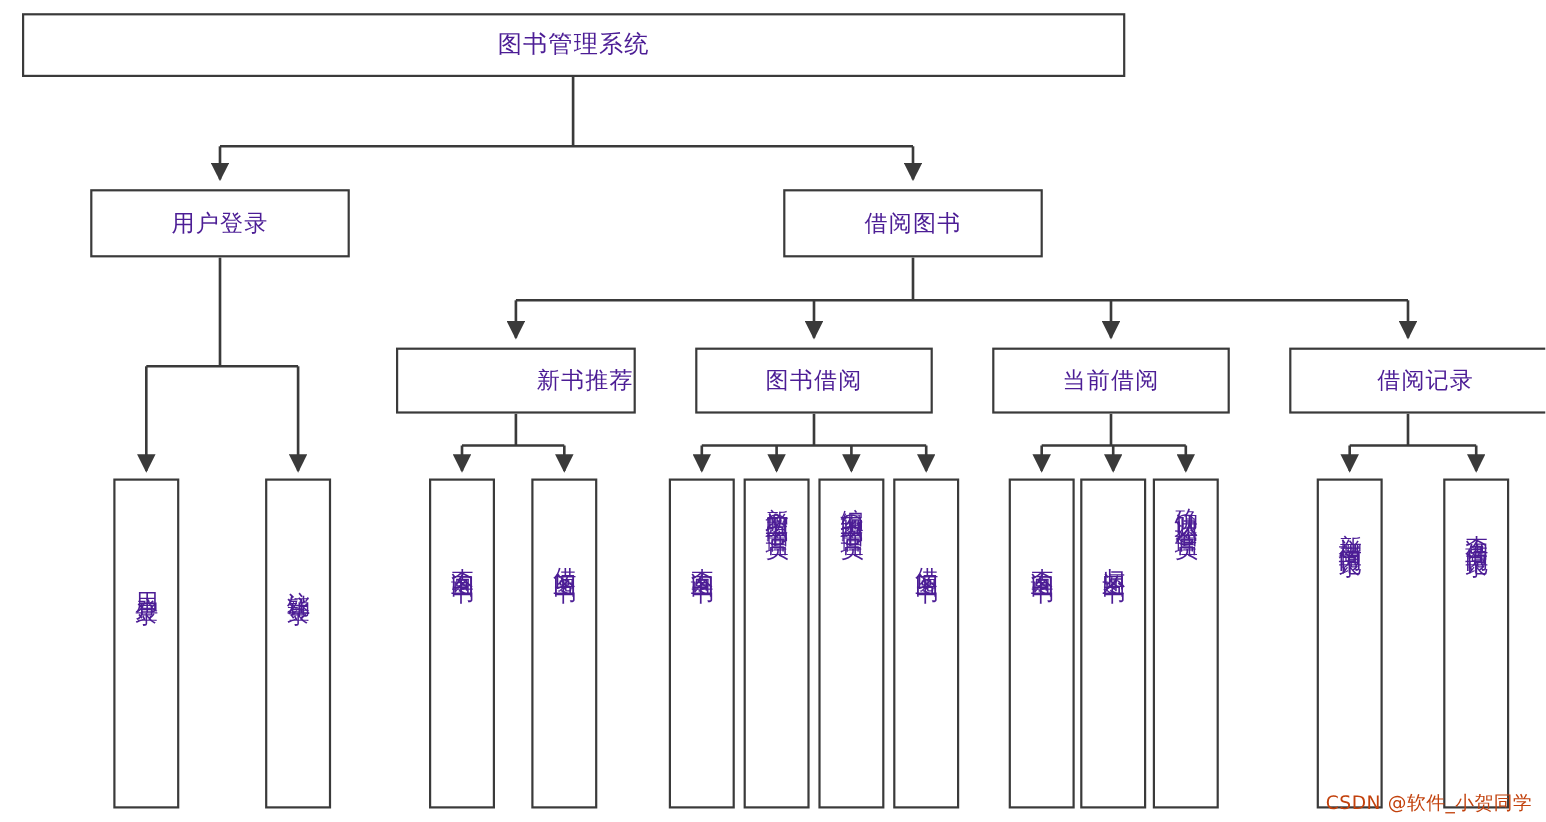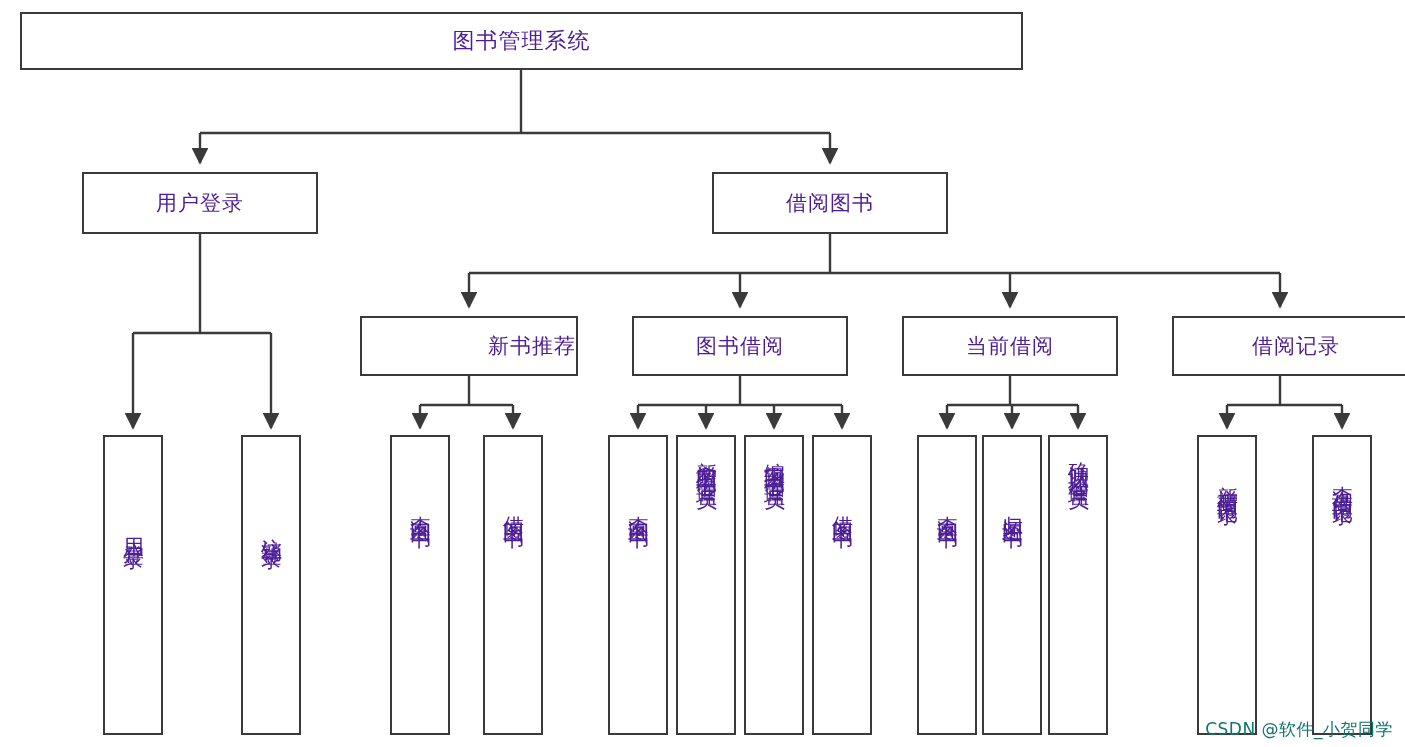--- a/index.html
+++ b/index.html
@@ -51,21 +51,21 @@
     letter-spacing:4px;
     line-height:1;
     white-space:nowrap;
   }
   #root-node{ font-size:22px; }
   #watermark{
     position:absolute;
     right:12px;
     bottom:6px;
     font-size:17px;
-    color:#0f766e;
+    color:#c2410c;
     white-space:nowrap;
     letter-spacing:.5px;
   }
 </style>
 </head>
 <body>
 
 <div id="canvas">
 
   <svg id="connectors" viewBox="0 0 1405 747" width="1405" height="747" xmlns="http://www.w3.org/2000/svg">

